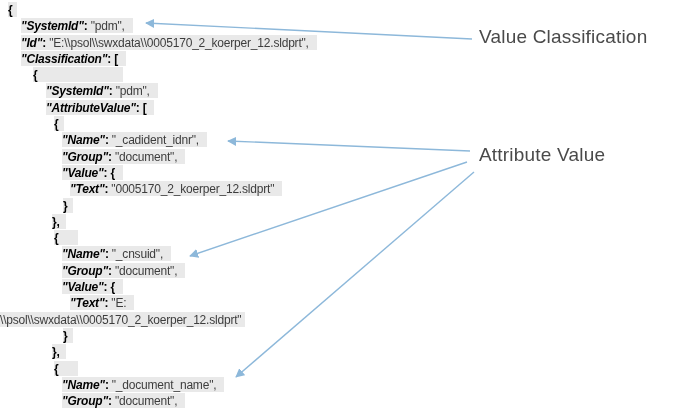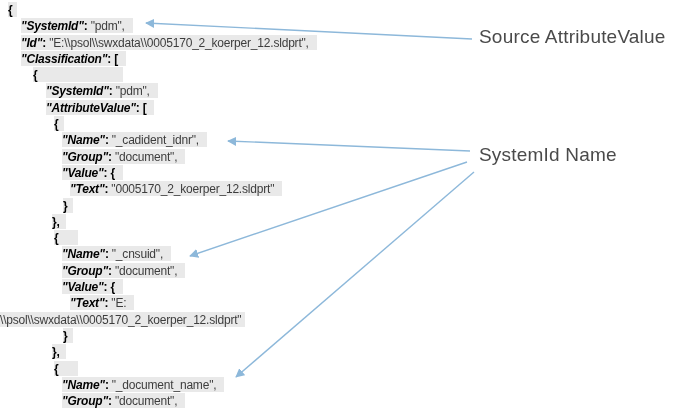--- a/index.html
+++ b/index.html
@@ -53,14 +53,14 @@
     <marker id="ah" viewBox="0 0 10 10" refX="9" refY="5" markerWidth="6.5" markerHeight="6.5" orient="auto-start-reverse">
       <path d="M0,0 L10,5 L0,10 z" fill="#8db8da"></path>
     </marker>
   </defs>
 <line x1="472" y1="39" x2="146" y2="23" stroke="#8db8da" stroke-width="1.4" marker-end="url(#ah)"></line>
     <line x1="470" y1="151" x2="228" y2="141" stroke="#8db8da" stroke-width="1.4" marker-end="url(#ah)"></line>
     <line x1="467" y1="162" x2="190" y2="256" stroke="#8db8da" stroke-width="1.4" marker-end="url(#ah)"></line>
     <line x1="474" y1="172" x2="236" y2="377" stroke="#8db8da" stroke-width="1.4" marker-end="url(#ah)"></line>
   </svg>
 
-<div class="ann-label" id="label-source">Source AttributeValue</div>
-<div class="ann-label" id="label-attr">SystemId Name</div>
+<div class="ann-label" id="label-source">Value Classification</div>
+<div class="ann-label" id="label-attr">Attribute Value</div>
 
 </body></html>

